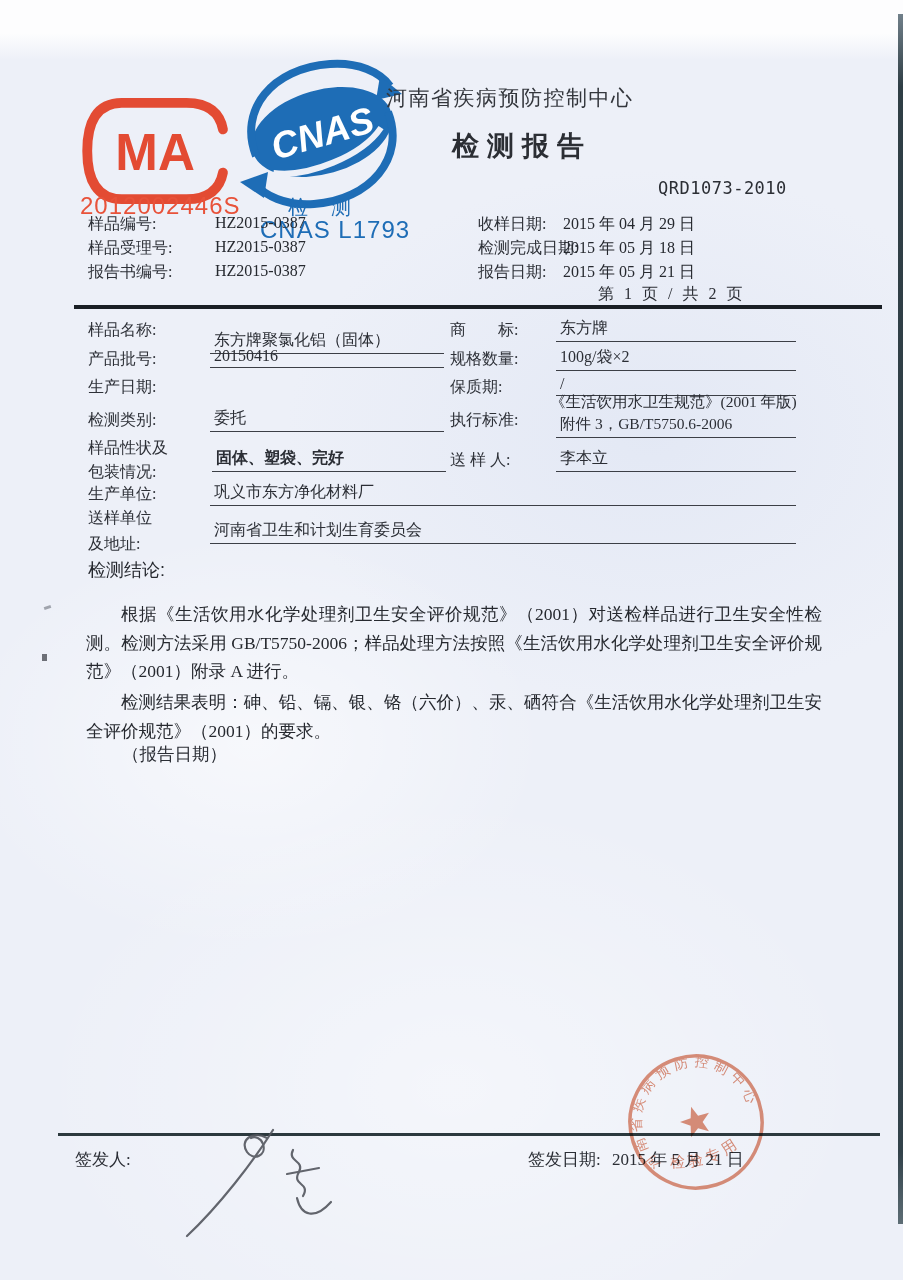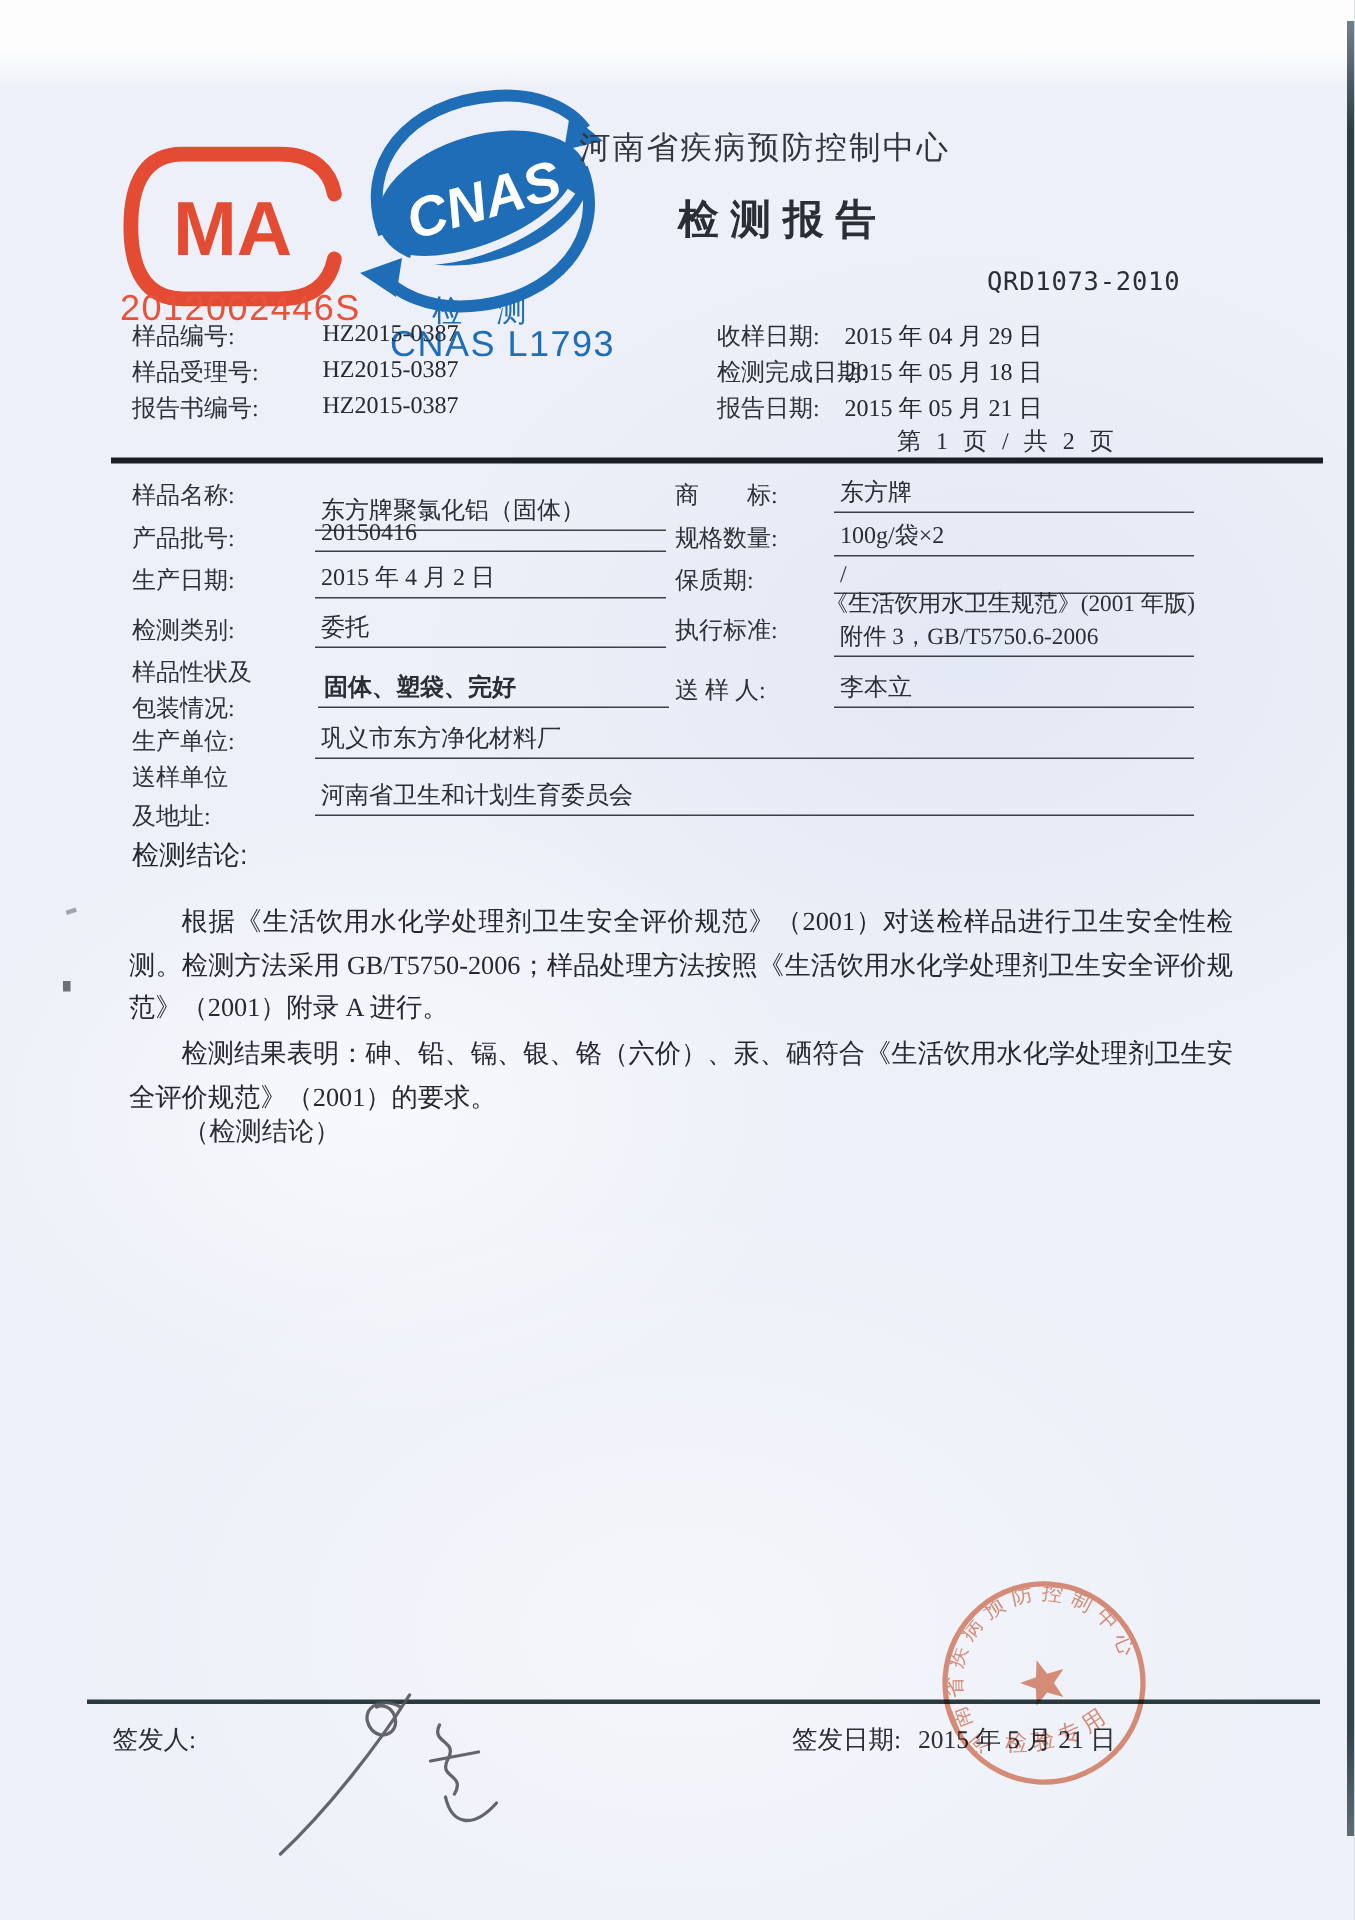--- a/index.html
+++ b/index.html
@@ -87,21 +87,20 @@
   <div class="fill" style="left:210px;top:318px;width:230px;margin-top:12px;">东方牌聚氯化铝（固体）</div>
   <div class="abs t16 label" style="left:450px;top:320px;">商　　标:</div>
   <div class="fill" style="left:556px;top:318px;width:236px;">东方牌</div>
 
   <div class="abs t16 label" style="left:88px;top:349px;">产品批号:</div>
   <div class="fill" style="left:210px;top:347px;width:230px;">20150416</div>
   <div class="abs t16 label" style="left:450px;top:349px;">规格数量:</div>
   <div class="fill" style="left:556px;top:347px;width:236px;">100g/袋×2</div>
 
   <div class="abs t16 label" style="left:88px;top:377px;">生产日期:</div>
-  <div class="fill" style="left:210px;top:375px;width:230px;">2015 年 4 月 2 日</div>
   <div class="abs t16 label" style="left:450px;top:377px;">保质期:</div>
   <div class="fill" style="left:556px;top:375px;width:236px;">/</div>
 
   <div class="abs t16 label" style="left:88px;top:410px;">检测类别:</div>
   <div class="fill" style="left:210px;top:408px;width:230px;">委托</div>
   <div class="abs t16 label" style="left:450px;top:410px;">执行标准:</div>
   <div class="abs" style="left:550px;top:392px;font-size:15.5px;">《生活饮用水卫生规范》(2001 年版)</div>
   <div class="fill" style="left:556px;top:414px;width:236px;font-size:15.5px;">附件 3，GB/T5750.6-2006</div>
 
   <div class="abs t16 label" style="left:88px;top:438px;">样品性状及</div>
@@ -113,21 +112,21 @@
   <div class="abs t16 label" style="left:88px;top:484px;">生产单位:</div>
   <div class="fill" style="left:210px;top:482px;width:582px;">巩义市东方净化材料厂</div>
 
   <div class="abs t16 label" style="left:88px;top:508px;">送样单位</div>
   <div class="abs t16 label" style="left:88px;top:534px;">及地址:</div>
   <div class="fill" style="left:210px;top:520px;width:582px;">河南省卫生和计划生育委员会</div>
 
   <div class="abs heiti" style="left:88px;top:558px;font-size:18px;font-weight:normal;color:#26292f;">检测结论:</div>
   <div class="para" style="top:600px;">根据《生活饮用水化学处理剂卫生安全评价规范》（2001）对送检样品进行卫生安全性检测。检测方法采用 GB/T5750-2006；样品处理方法按照《生活饮用水化学处理剂卫生安全评价规范》（2001）附录 A 进行。</div>
   <div class="para" style="top:688px;">检测结果表明：砷、铅、镉、银、铬（六价）、汞、硒符合《生活饮用水化学处理剂卫生安全评价规范》（2001）的要求。</div>
-  <div class="abs" style="left:122px;top:742px;font-size:17.5px;">（检测结论）</div>
+  <div class="abs" style="left:122px;top:742px;font-size:17.5px;">（报告日期）</div>
 
   <div class="artifact" style="left:44px;top:606px;width:7px;height:3px;transform:rotate(-18deg);opacity:.6;"></div>
   <div class="artifact" style="left:42px;top:654px;width:5px;height:7px;background:#4c4f56;opacity:.8;"></div>
 
   <div class="rule-thin" style="left:58px;top:1133px;width:822px;height:2.5px;"></div>
   <div class="abs" style="left:75px;top:1148px;font-size:17px;">签发人:</div>
   <div class="abs" style="left:528px;top:1148px;font-size:17px;">签发日期:</div>
   <div class="abs" style="left:612px;top:1148px;font-size:17px;">2015 年  5 月 21 日</div>
 
   <svg class="abs" style="left:175px;top:1128px;width:170px;height:115px;" viewBox="0 0 170 115">

